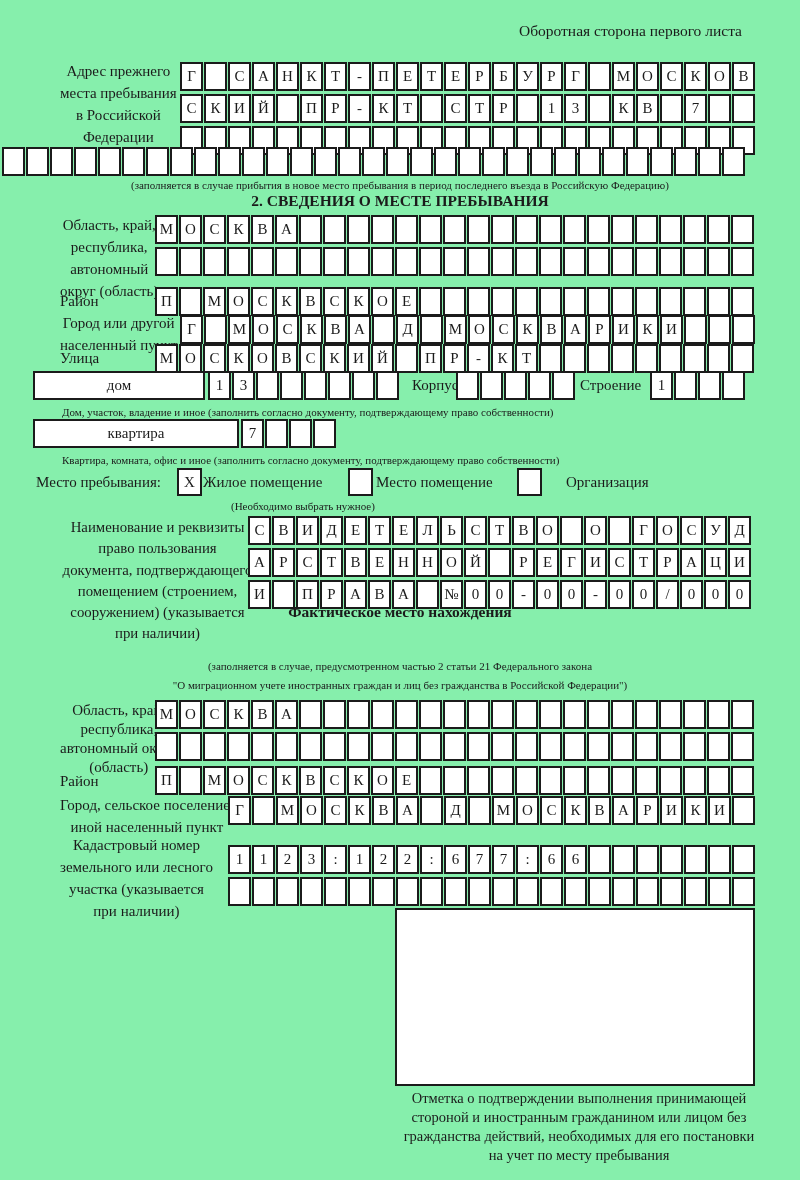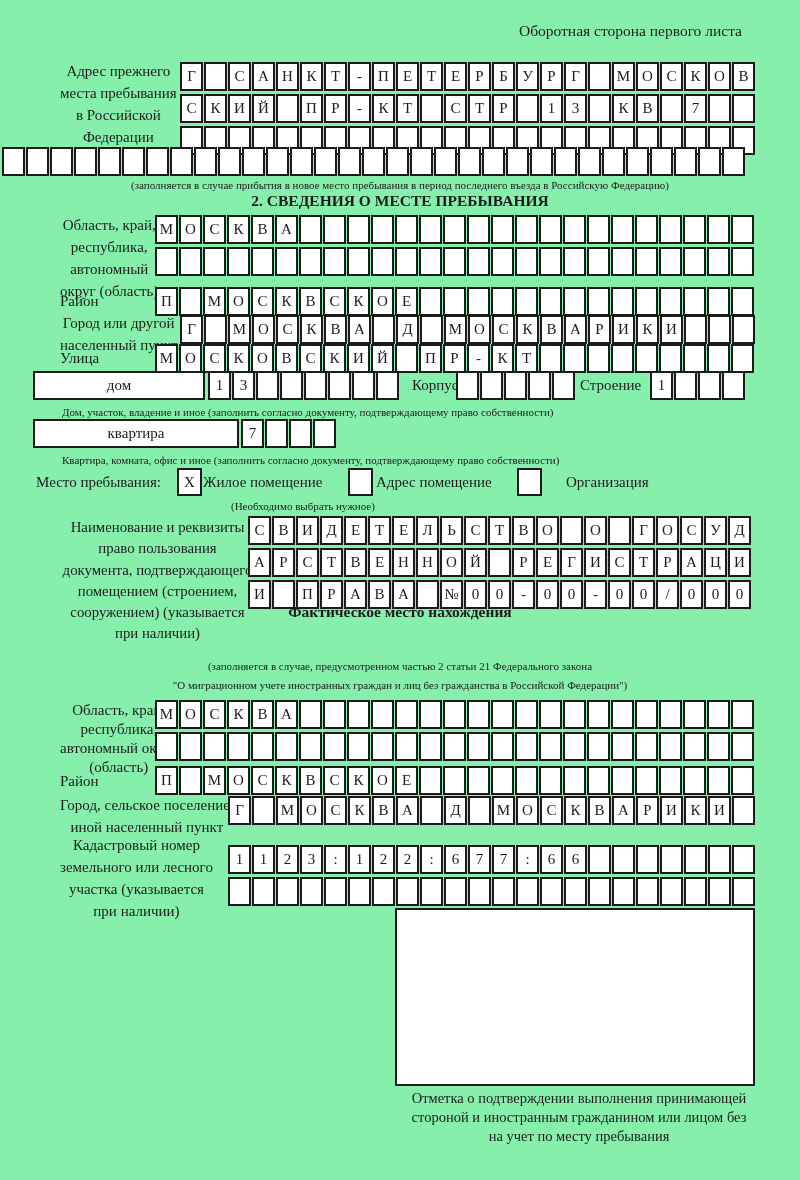--- a/index.html
+++ b/index.html
@@ -345,21 +345,21 @@
       <span class="cell"></span>
       <span class="cell"></span>
       <span class="cell"></span>
     </div>
   <div class="abs note" style="left:62px;top:452px;">Квартира, комната, офис и иное (заполнить согласно документу, подтверждающему право собственности)</div>
 
   <div class="abs lbl" style="left:36px;top:471px;">Место пребывания:</div>
   <div class="abs checkbox" style="left:177px;top:468px;">X</div>
   <div class="abs lbl" style="left:203px;top:471px;">Жилое помещение</div>
   <div class="abs checkbox" style="left:348px;top:468px;"></div>
-  <div class="abs lbl" style="left:376px;top:471px;">Адрес помещение</div>
+  <div class="abs lbl" style="left:376px;top:471px;">Место помещение</div>
   <div class="abs checkbox" style="left:517px;top:468px;"></div>
   <div class="abs lbl" style="left:566px;top:471px;">Организация</div>
   <div class="abs note" style="left:231px;top:498px;">(Необходимо выбрать нужное)</div>
 
   <div class="abs lbl-block doc" style="left:60px;top:517px;width:195px;">
     <div>Наименование и реквизиты</div>
     <div>право пользования</div>
     <div>документа, подтверждающего</div>
     <div>помещением (строением,</div>
     <div>сооружением) (указывается</div>
@@ -610,16 +610,17 @@
       <span class="cell"></span>
       <span class="cell"></span>
       <span class="cell"></span>
       <span class="cell"></span>
     </div>
 
   <div class="abs bigbox" style="left:395px;top:908px;"></div>
   <div class="abs caption" style="left:383px;top:1089px;width:392px;">
     <div>Отметка о подтверждении выполнения принимающей</div>
     <div>стороной и иностранным гражданином или лицом без</div>
+    <div>гражданства действий, необходимых для его постановки</div>
     <div>на учет по месту пребывания</div>
   </div>
 
 </div>
 
 </body></html>

